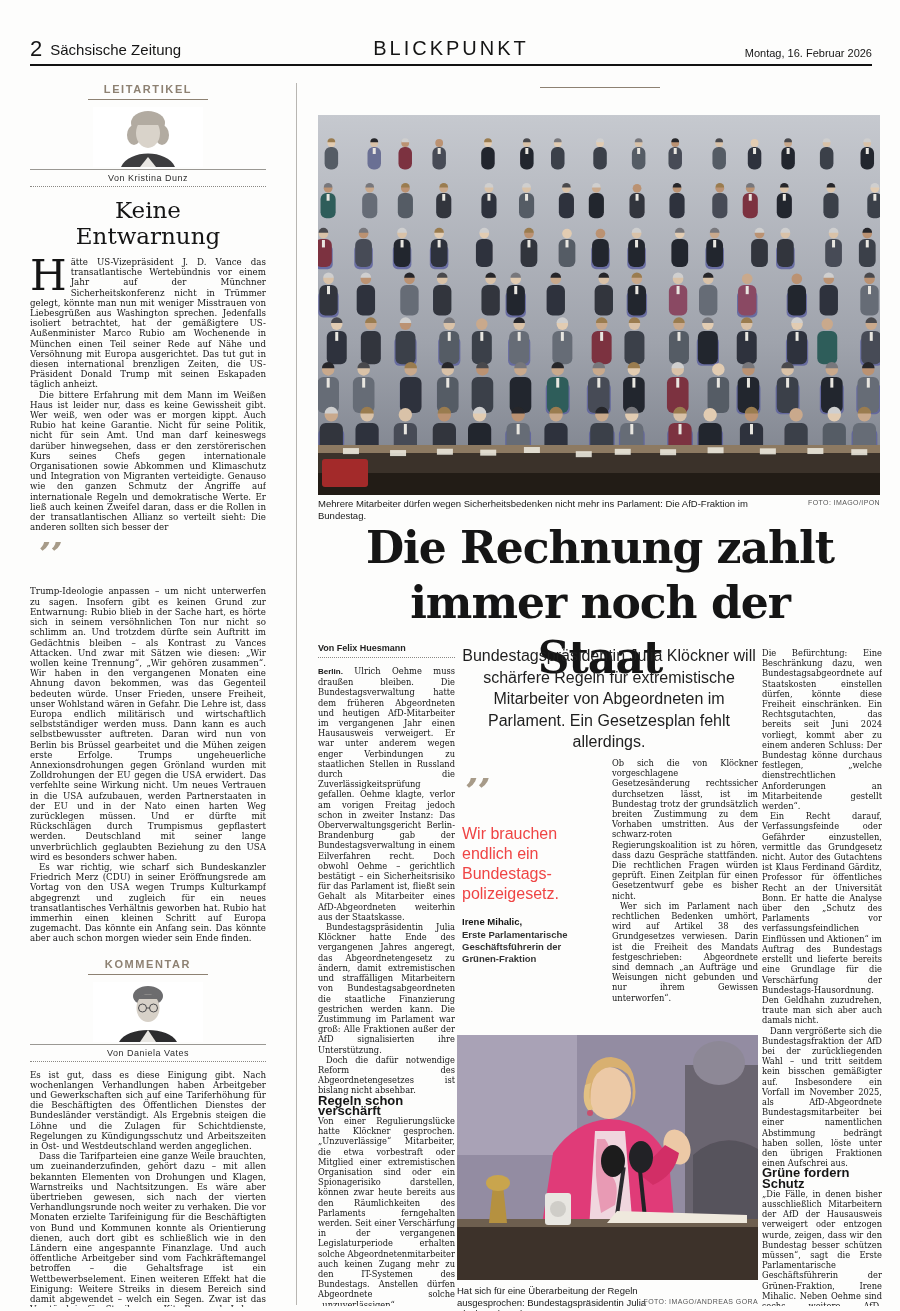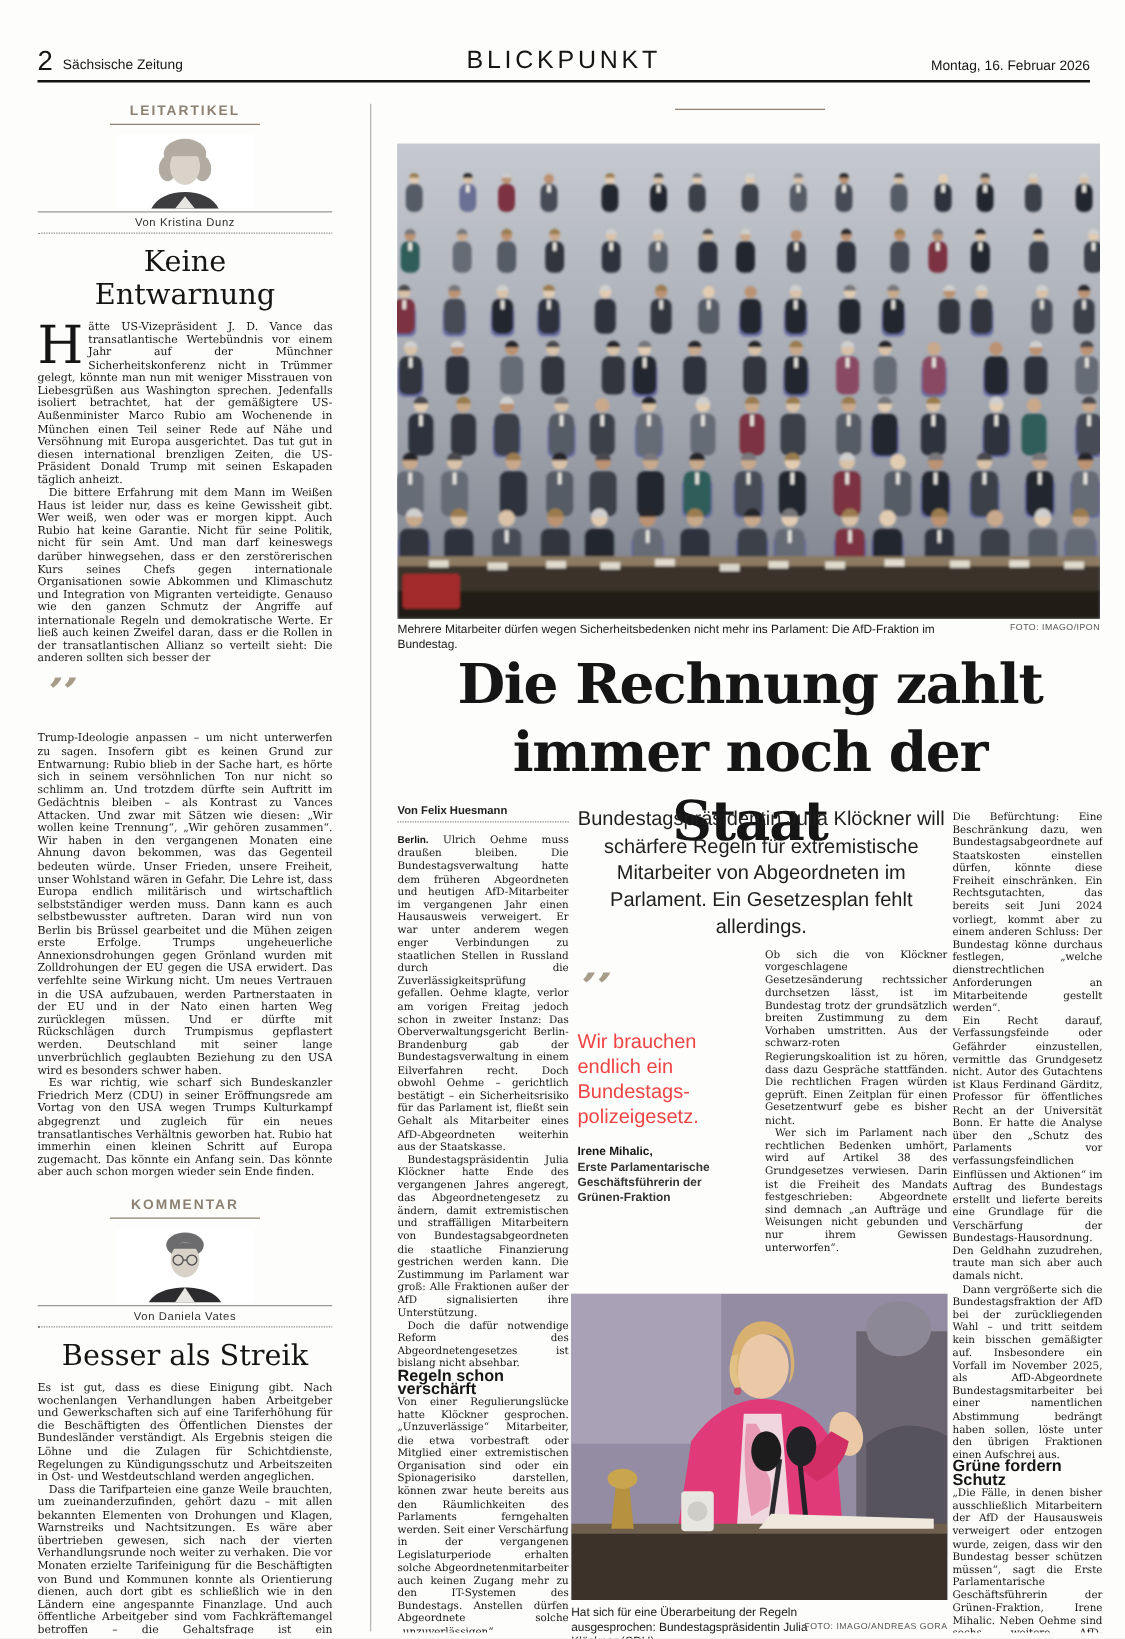--- a/index.html
+++ b/index.html
@@ -2,21 +2,21 @@
 <html lang="de"><head>
 <meta charset="utf-8">
 <style>
   html,body{margin:0;padding:0;background:#e9e7e3;}
   .page{position:relative;width:900px;height:1311px;background:#fdfdfc;color:#151515;overflow:hidden;
         font-family:"DejaVu Serif",serif;}
   
   .hdr{position:absolute;left:30px;right:28px;top:36px;height:28px;border-bottom:2px solid #121212;}
   .hdr-left{position:absolute;left:0;bottom:5px;display:flex;align-items:flex-end;gap:8px;font-family:"Liberation Sans",sans-serif;}
   .hdr-page{font-size:22px;line-height:20px;font-weight:400;}
-  .hdr-brand{font-size:11px;padding-bottom:1px;}
+  .hdr-brand{font-size:15px;padding-bottom:1px;}
   .hdr-sec{position:absolute;left:50%;transform:translateX(-50%);bottom:4px;font-family:"Liberation Sans",sans-serif;
            font-size:20px;letter-spacing:3px;font-weight:500;}
   .hdr-date{position:absolute;right:0;bottom:5px;font-family:"Liberation Sans",sans-serif;font-size:11px;}
   
   .slabel{font-family:"Liberation Sans",sans-serif;font-size:11px;font-weight:bold;letter-spacing:1.6px;color:#8d8172;text-align:center;}
   .slabel-rule{width:120px;height:1px;background:#8d8172;margin:4px auto 0;}
   
   .vdiv{position:absolute;left:296px;top:83px;height:1222px;width:1px;background:#b8b6b2;}
   
   .opin{position:absolute;left:30px;top:83px;width:236px;height:1224px;overflow:hidden;}
@@ -119,21 +119,20 @@
       <path d="M47 60 L55 48 L63 60 Z" fill="#e9e7e3"></path>
       <ellipse cx="55" cy="14" rx="15" ry="10" fill="#6c6c6e"></ellipse>
       <ellipse cx="55" cy="26" rx="11.5" ry="14" fill="#d7d1c8"></ellipse>
       <path d="M44 17 a12 8 0 0 1 22 0 Z" fill="#6c6c6e"></path>
       <circle cx="49.5" cy="26" r="4" fill="none" stroke="#4a4a4c" stroke-width="1"></circle>
       <circle cx="60.5" cy="26" r="4" fill="none" stroke="#4a4a4c" stroke-width="1"></circle>
       <line x1="53.5" y1="26" x2="56.5" y2="26" stroke="#4a4a4c" stroke-width="1"></line>
     </svg>
     <div class="photoline"></div>
     <div class="byline-c">Von Daniela Vates</div>
-    <div class="ohead">Besser als Streik</div>
 
     <div class="obody">
       <p>Es ist gut, dass es diese Einigung gibt. Nach wochenlangen Verhandlungen haben Arbeitgeber und Gewerkschaften sich auf eine Tariferhöhung für die Beschäftigten des Öffentlichen Dienstes der Bundesländer verständigt. Als Ergebnis steigen die Löhne und die Zulagen für Schichtdienste, Regelungen zu Kündigungsschutz und Arbeitszeiten in Ost- und Westdeutschland werden angeglichen.</p>
       <p>Dass die Tarifparteien eine ganze Weile brauchten, um zueinanderzufinden, gehört dazu – mit allen bekannten Elementen von Drohungen und Klagen, Warnstreiks und Nachtsitzungen. Es wäre aber übertrieben gewesen, sich nach der vierten Verhandlungsrunde noch weiter zu verhaken. Die vor Monaten erzielte Tarifeinigung für die Beschäftigten von Bund und Kommunen konnte als Orientierung dienen, auch dort gibt es schließlich wie in den Ländern eine angespannte Finanzlage. Und auch öffentliche Arbeitgeber sind vom Fachkräftemangel betroffen – die Gehaltsfrage ist ein Wettbewerbselement. Einen weiteren Effekt hat die Einigung: Weitere Streiks in diesem Bereich sind damit abgewendet – welch ein Segen. Zwar ist das Verständnis für Streiks von Kita-Personal, Lehrern und ÖPNV- und Krankenhaus-Mitarbeitern in der Regel groß – denn dass die, die Kinder betreuen und unterrichten, die Kranke versorgen oder Busse fahren, vernünftig bezahlt werden sollten, erschließt sich leicht.</p>
 
     </div>
   </div>
 
   <div class="main">
 

